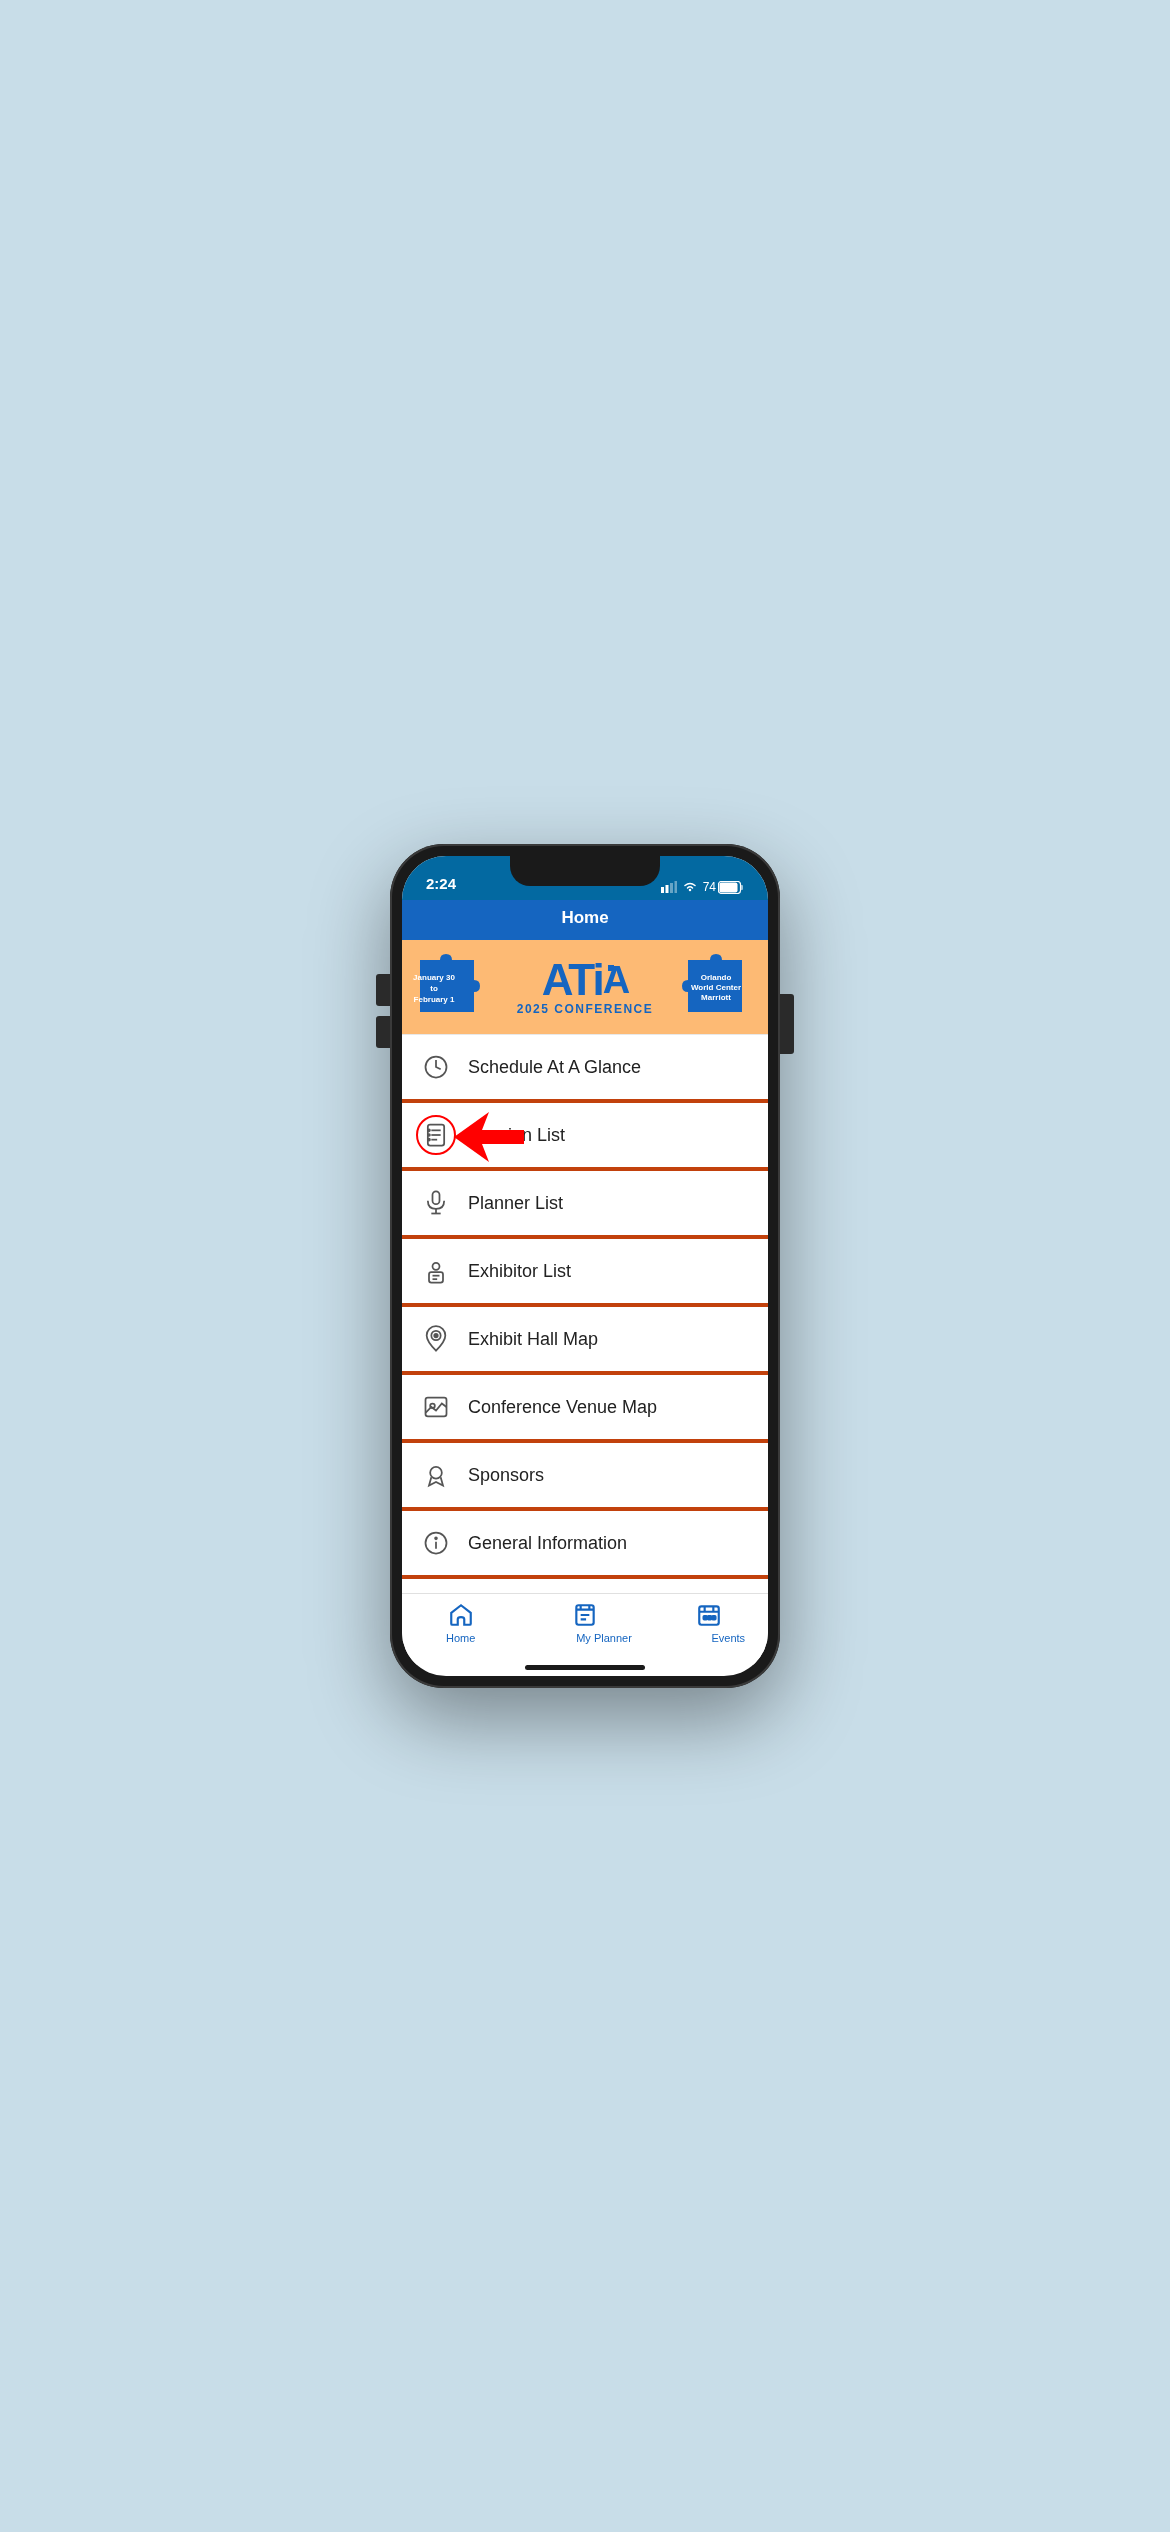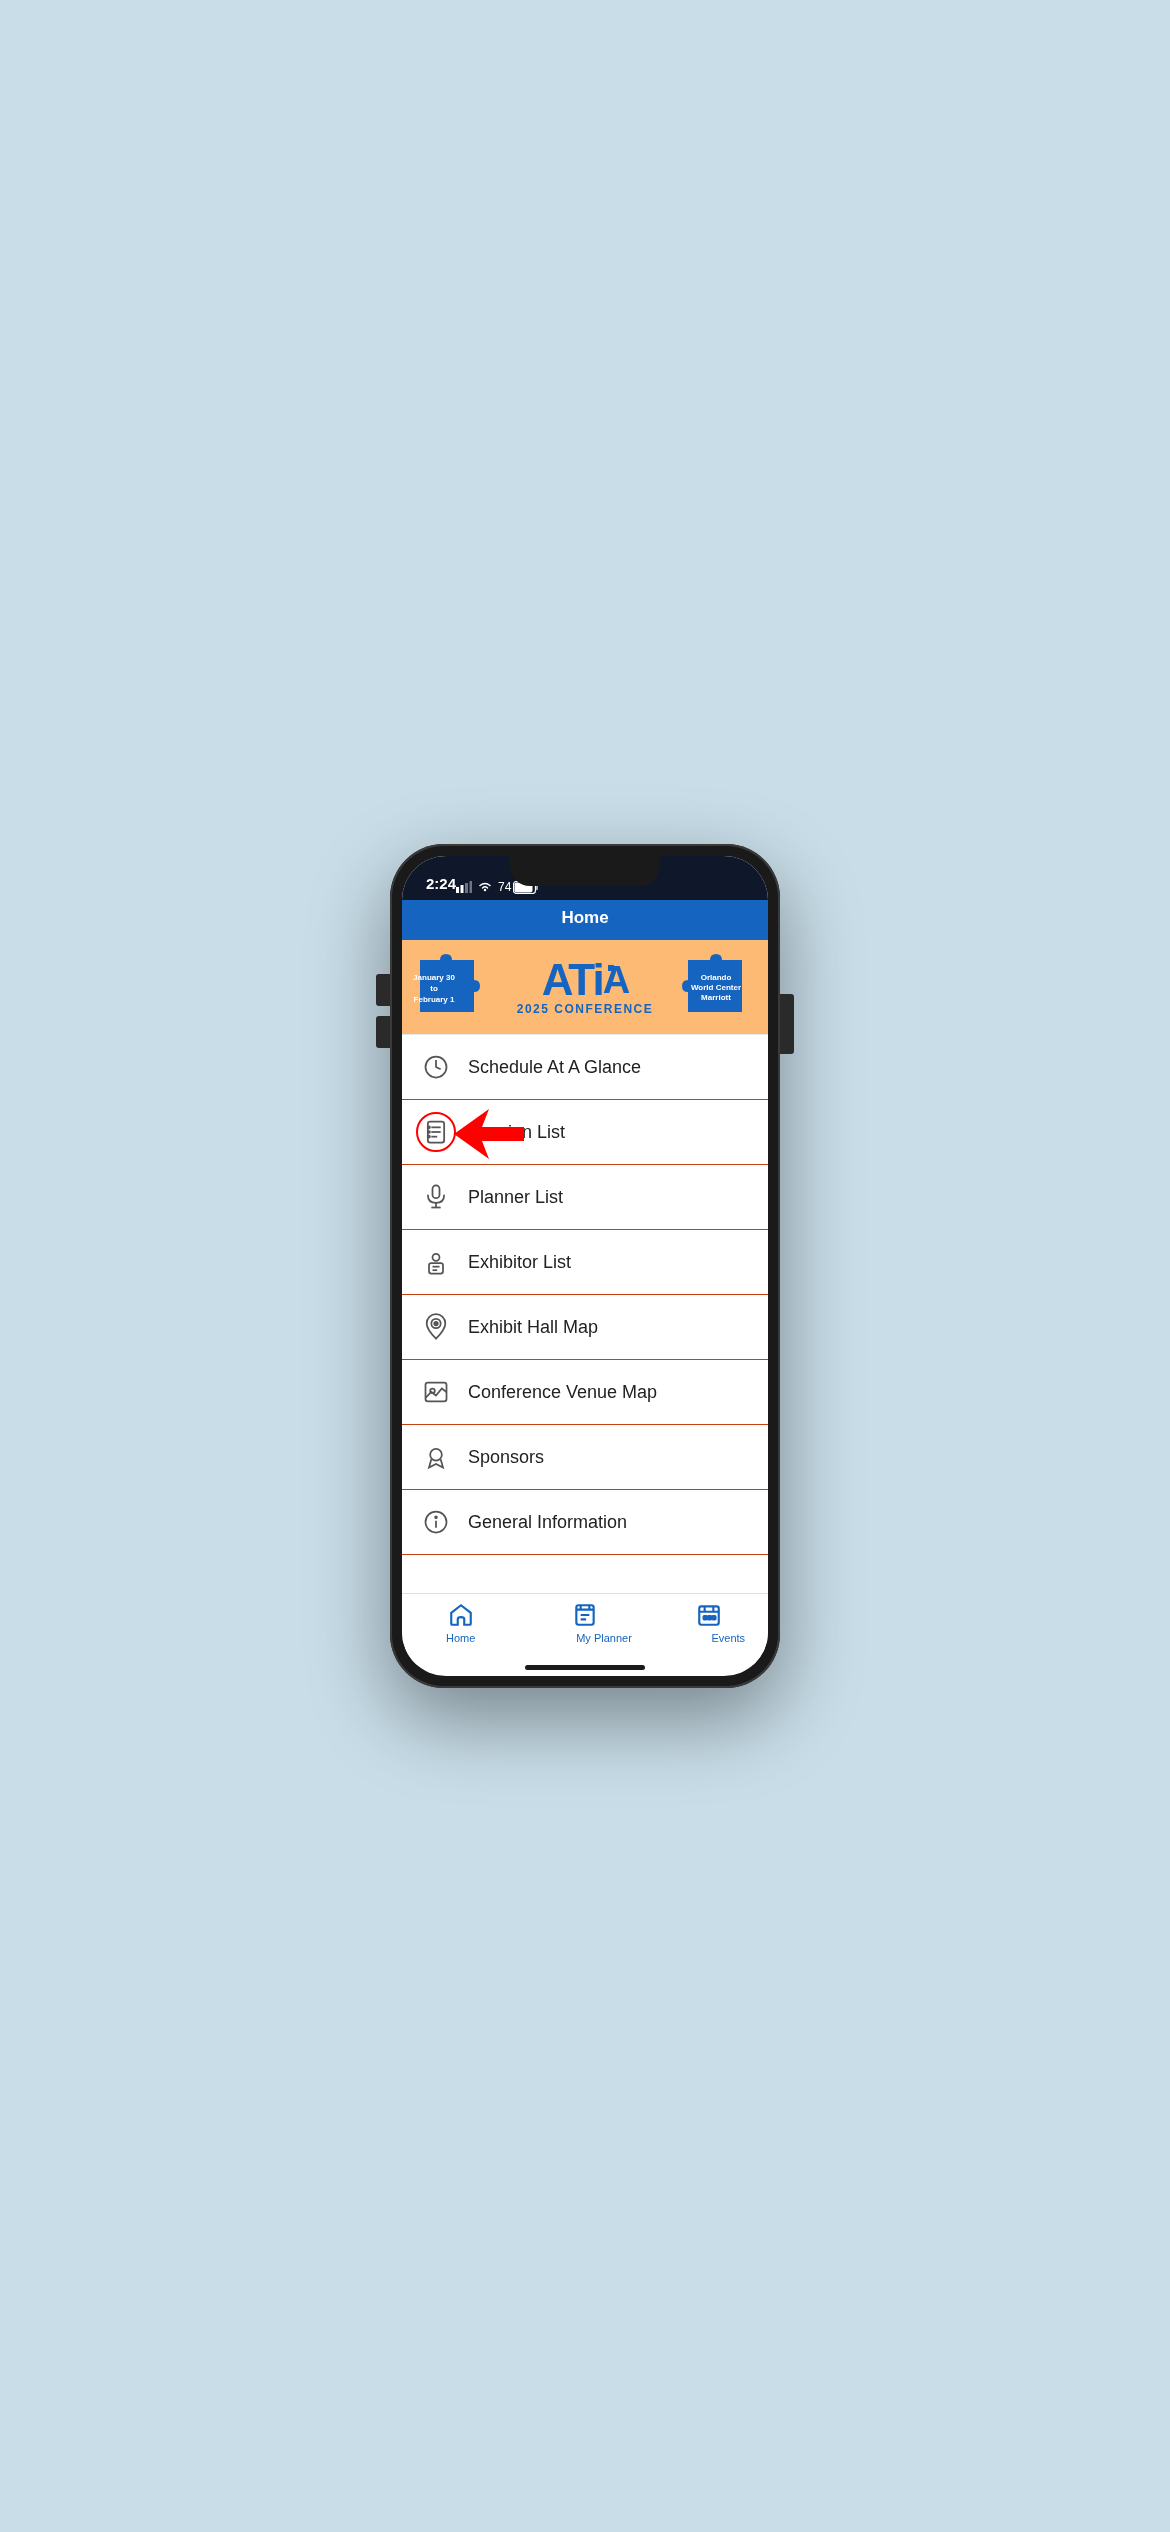--- a/index.html
+++ b/index.html
@@ -42,23 +42,24 @@
       width: 150px;
       height: 30px;
       background: #1a1a1a;
       border-radius: 0 0 20px 20px;
       z-index: 100;
     }
 
     
     .status-bar {
       height: 44px;
-      background: #0f172a;
+      background: #0369a1;
       display: flex;
       align-items: flex-end;
+      justify-content: space-between;
       padding: 0 24px 6px 24px;
       flex-shrink: 0;
       position: relative;
       z-index: 10;
     }
 
     .status-time {
       color: white;
       font-size: 15px;
       font-weight: 600;
@@ -115,21 +116,21 @@
       text-align: center;
       flex: 1;
       padding: 0 5px;
     }
 
     
     .menu-item {
       display: flex;
       align-items: center;
       padding: 14px 16px;
-      border-bottom: 1px solid #c2410c;
+      border-bottom: 4px solid #c2410c;
       cursor: pointer;
       position: relative;
     }
 
     .menu-icon {
       width: 36px;
       height: 36px;
       display: flex;
       align-items: center;
       justify-content: center;

